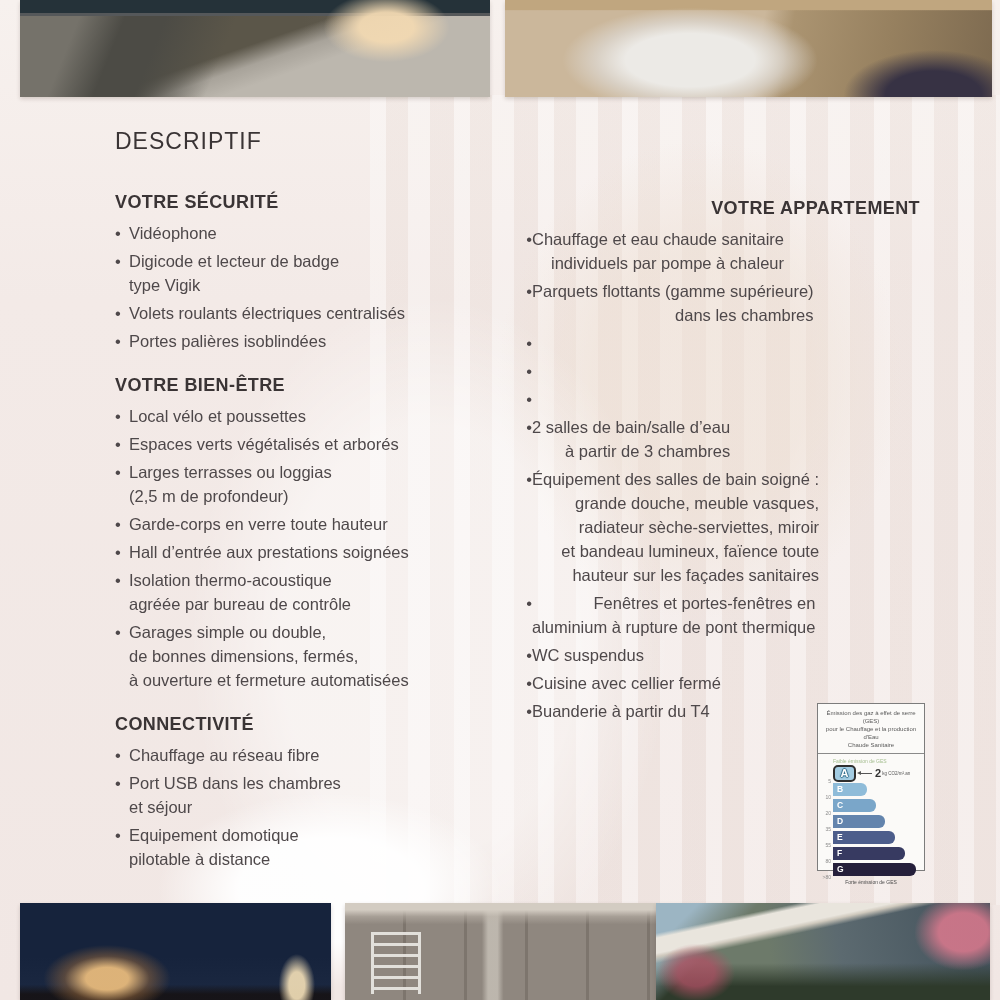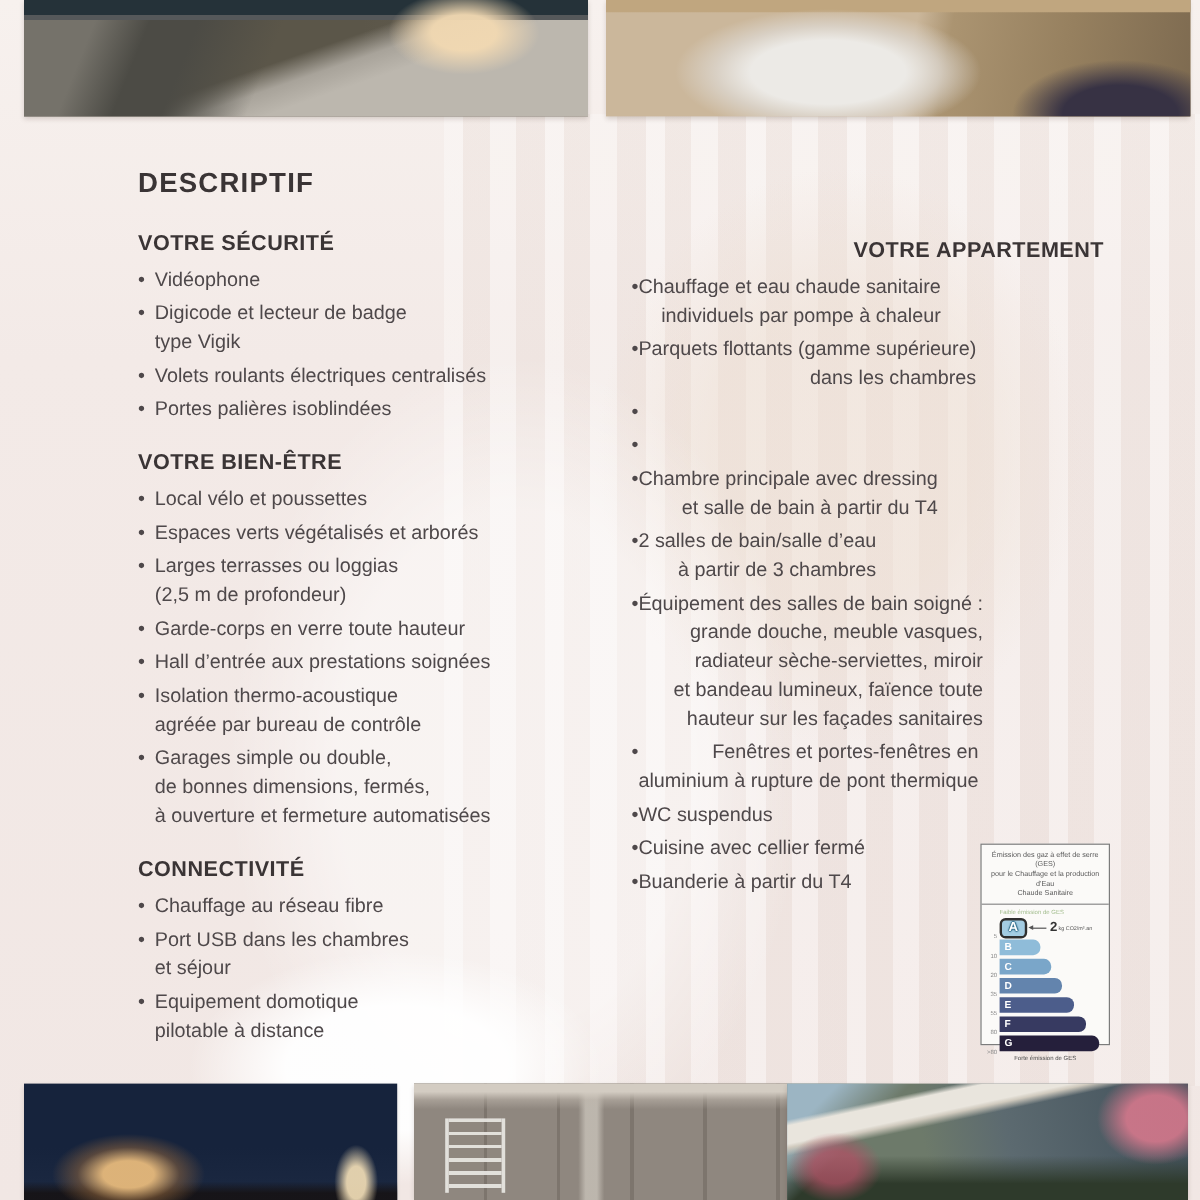--- a/index.html
+++ b/index.html
@@ -54,22 +54,22 @@
   .photo-br{left:656px;top:903px;width:334px;height:97px;
       background:
         radial-gradient(ellipse 70px 55px at 92% 30%, rgba(213,120,140,.9) 0 35%, transparent 70%),
         radial-gradient(ellipse 60px 45px at 12% 72%, rgba(176,80,100,.75) 0 30%, transparent 65%),
         linear-gradient(168deg, transparent 18%, #e9e5dd 21% 30%, #cfc9bd 32%, transparent 36%),
         linear-gradient(135deg, #9cb5c3 0 10%, transparent 24%),
         linear-gradient(to top, #2e3a2b 0 14%, transparent 38%),
         linear-gradient(78deg, #6d7a6a 0 35%, #5c6a70 55%, #41505a 100%);}
 
   
-  .title{position:absolute;left:115px;top:139px;z-index:3;margin:0;
-      font-size:23px;font-weight:bold;letter-spacing:1px;color:#3a3435;}
+  .title{position:absolute;left:115px;top:128px;z-index:3;margin:0;
+      font-size:23px;font-weight:normal;letter-spacing:1px;color:#3a3435;}
   .col{position:absolute;z-index:3;}
   .col-left{left:115px;top:192px;width:385px;}
   .col-right{left:518px;top:198px;width:402px;text-align:right;}
   section + section{margin-top:22px;}
   h2{margin:0 0 8px 0;font-size:18px;font-weight:bold;letter-spacing:.4px;color:#3a3435;}
   ul{margin:0;padding:0;list-style:none;}
   li{display:flex;margin-bottom:4px;color:#4e484a;font-size:16.5px;line-height:24px;}
   .blt{width:14px;flex:0 0 14px;color:#4e484a;}
   .txt{white-space:pre-line;}
 
@@ -208,22 +208,20 @@
 dans les chambres</span>
           </li>
         <li>
             <span class="blt">•</span>
           </li>
         <li>
             <span class="blt">•</span>
           </li>
         <li>
             <span class="blt">•</span>
-            <span class="txt">Chambre principale avec dressing
-et salle de bain à partir du T4</span>
           </li>
         <li>
             <span class="blt">•</span>
             <span class="txt">2 salles de bain/salle d’eau
 à partir de 3 chambres</span>
           </li>
         <li>
             <span class="blt">•</span>
             <span class="txt">Équipement des salles de bain soigné :
 grande douche, meuble vasques,

